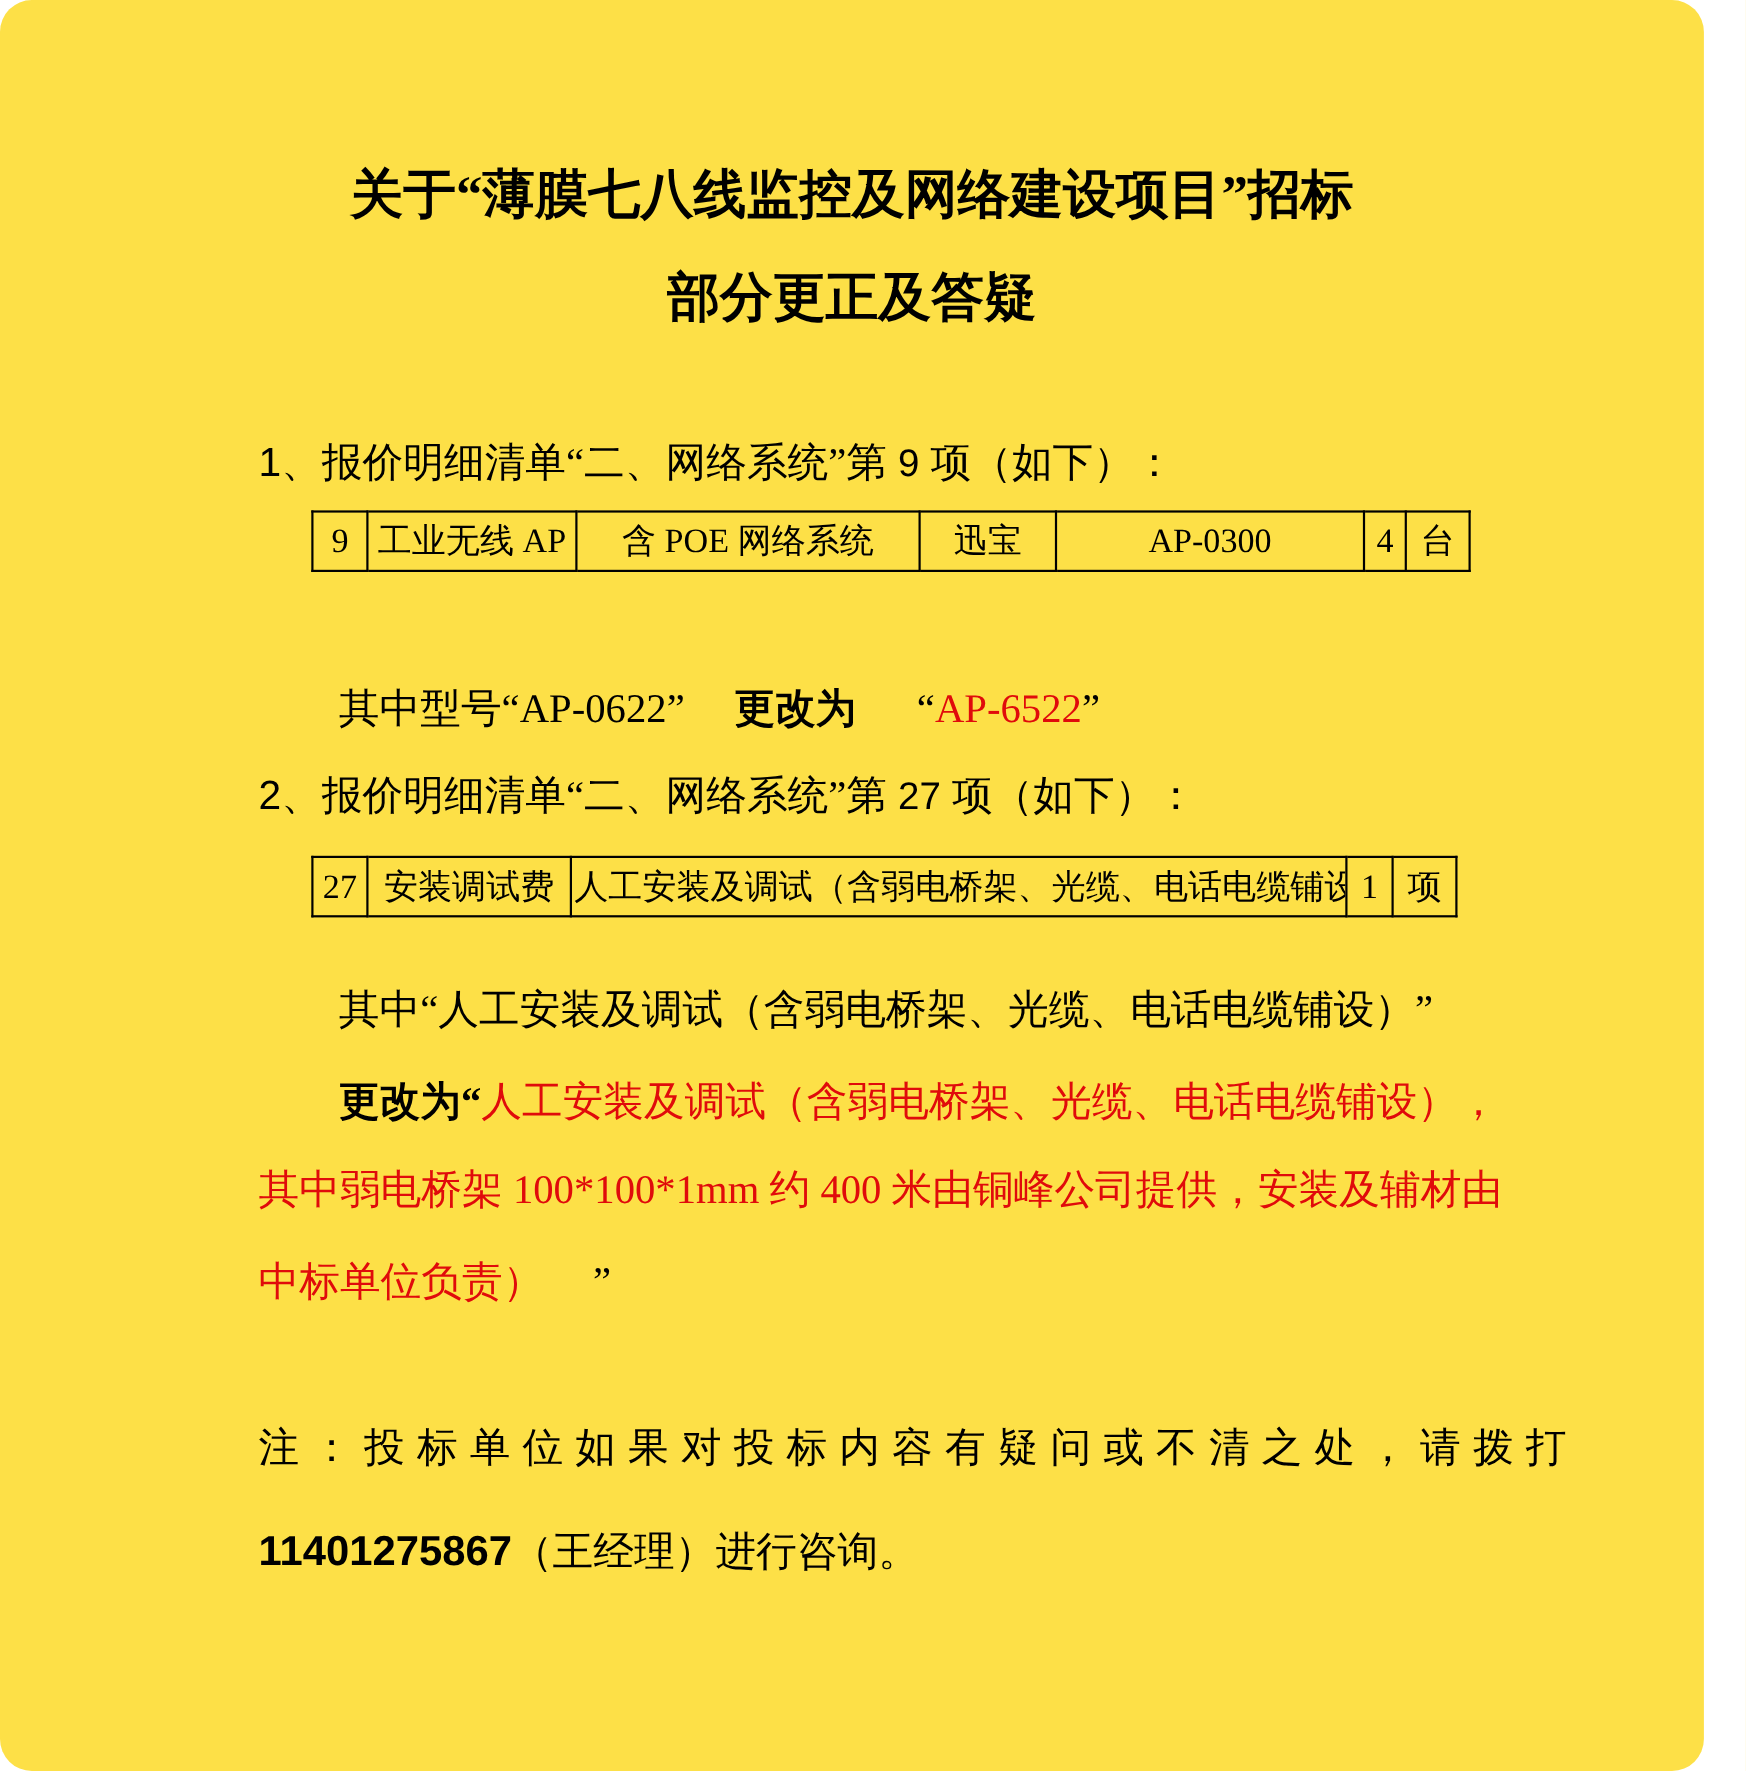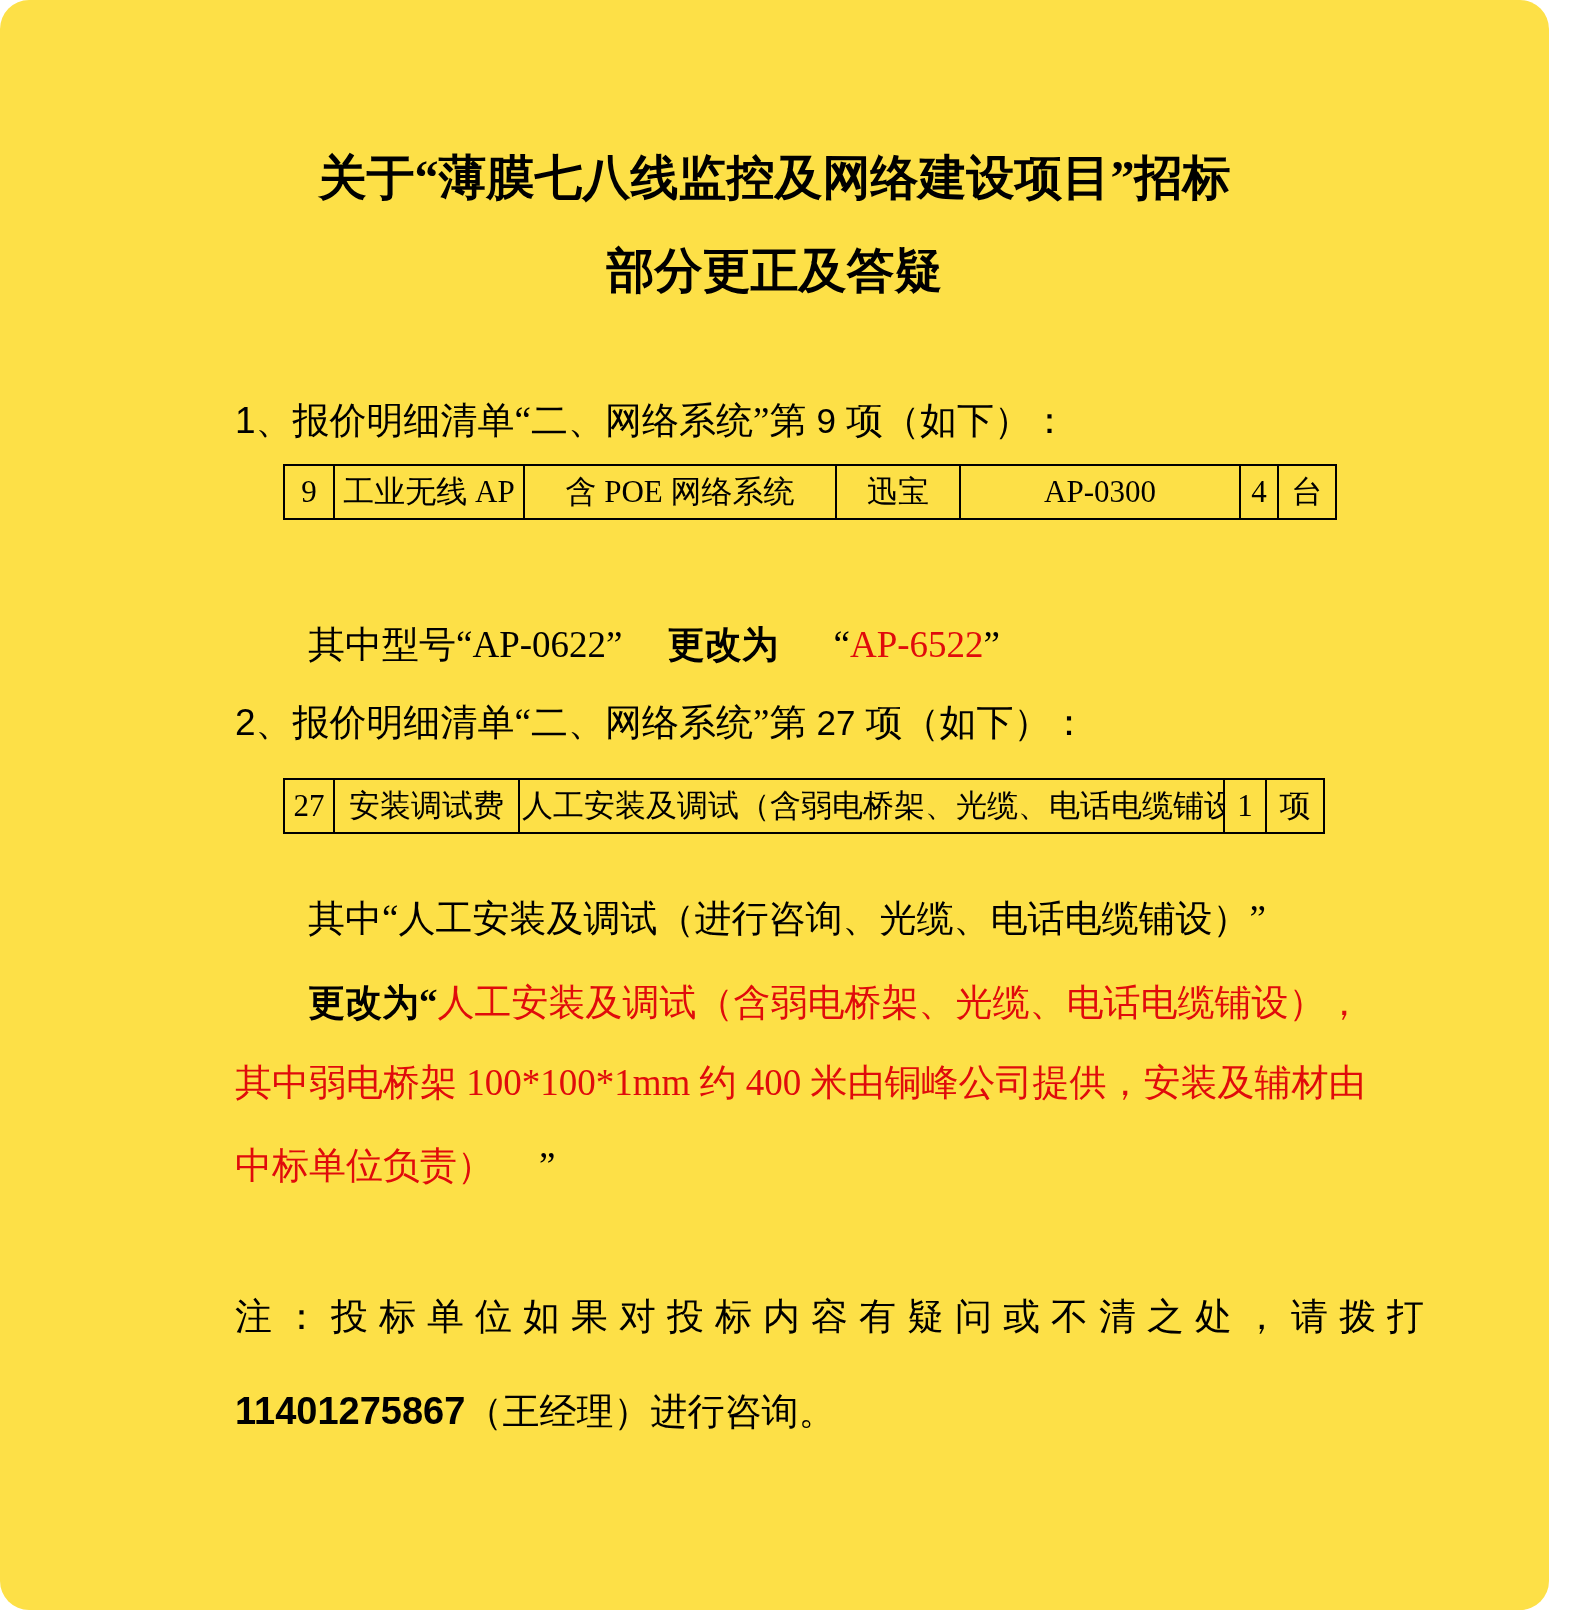--- a/index.html
+++ b/index.html
@@ -106,21 +106,21 @@
       <td>27</td>
       <td>安装调试费</td>
       <td>人工安装及调试（含弱电桥架、光缆、电话电缆铺设）</td>
       <td>1</td>
       <td>项</td>
     </tr>
   </tbody>
     </table>
 
   <div class="line" style="top:896px; left:308px;">
-    <span>其中“人工安装及调试（进行咨询、光缆、电话电缆铺设）”</span>
+    <span>其中“人工安装及调试（含弱电桥架、光缆、电话电缆铺设）”</span>
   </div>
 
   <div class="line" style="top:980px; left:308px;">
     <span class="bold">更改为</span><span class="bold">“</span><span class="red">人工安装及调试（含弱电桥架、光缆、电话电缆铺设），</span>
   </div>
 
   <div class="line" style="top:1060px; left:235px;">
     <span class="red">其中弱电桥架 100*100*1mm 约 400 米由铜峰公司提供，安装及辅材由</span>
   </div>
 

